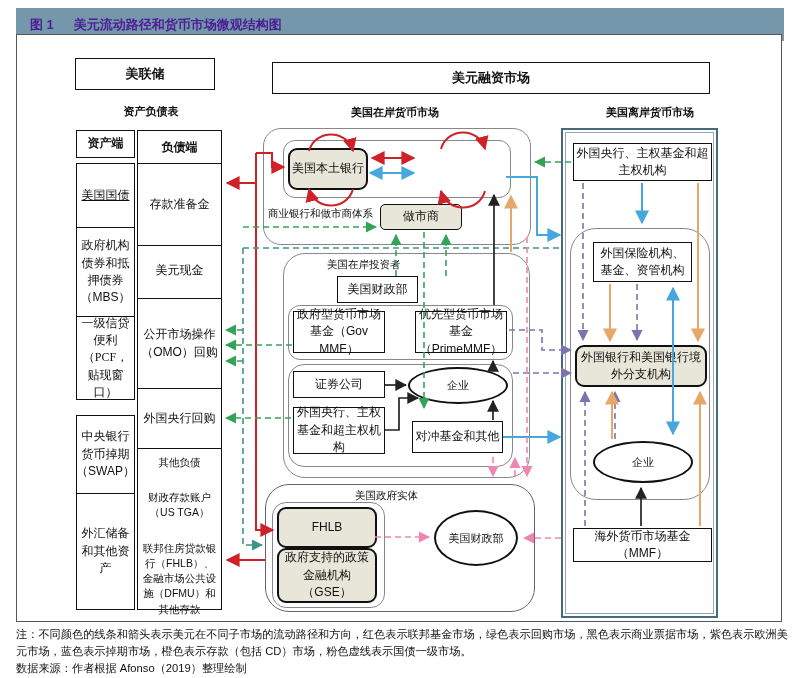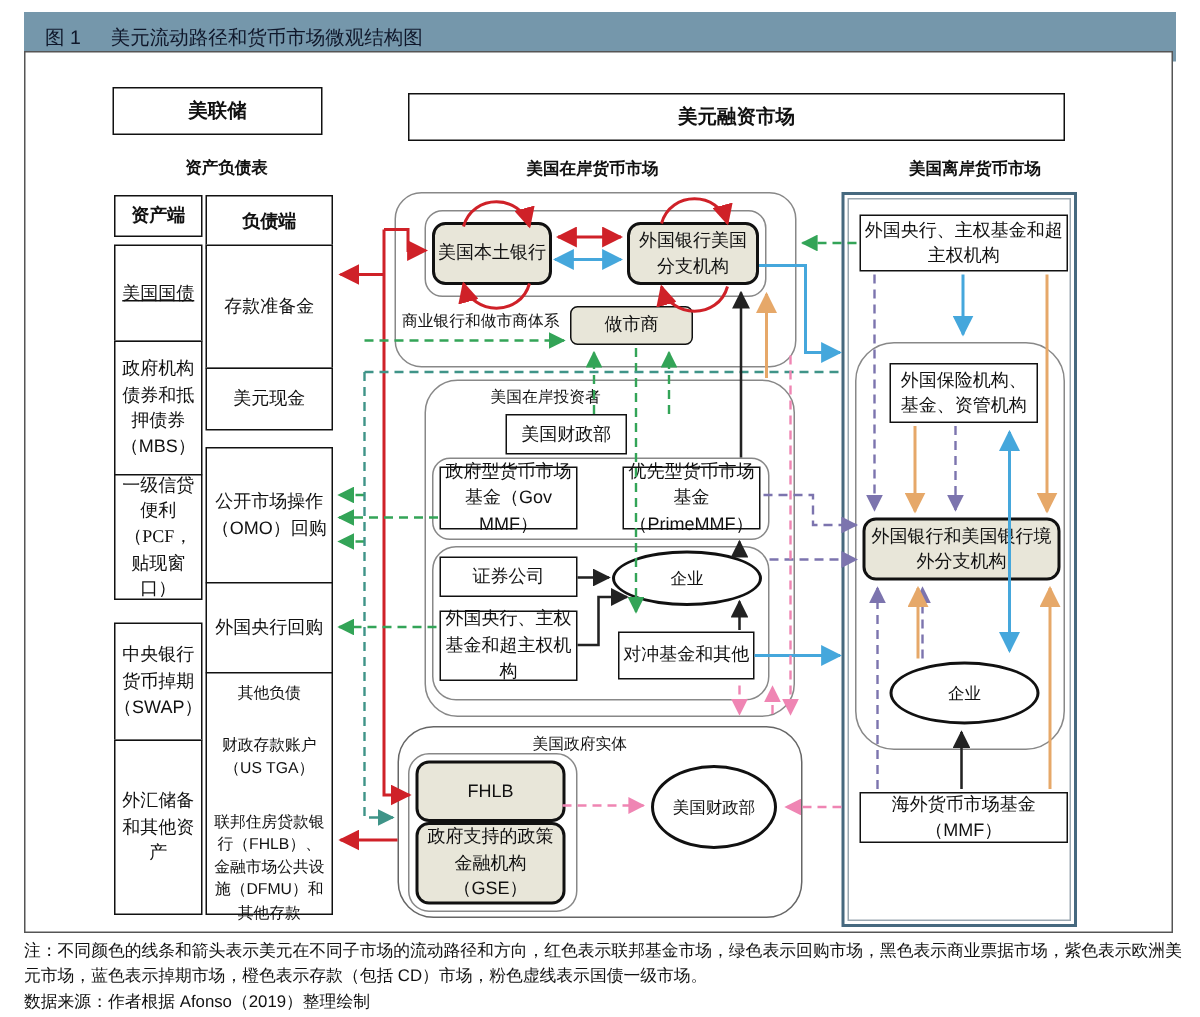--- a/index.html
+++ b/index.html
@@ -1,21 +1,21 @@
 <!DOCTYPE html>
 <html><head>
 <meta charset="utf-8">
 <style>
   html,body{margin:0;padding:0;background:#fff;}
   .stage{position:relative;width:800px;height:678px;background:#fff;
          font-family:"Liberation Sans","DejaVu Sans",sans-serif;color:#111;overflow:hidden;}
   .abs{position:absolute;box-sizing:border-box;}
-  .titlebar{left:16px;top:8px;width:768px;height:33px;background:#7597ab;color:#0f172a;
+  .titlebar{left:16px;top:8px;width:768px;height:33px;background:#7597ab;color:#4c1d95;
             display:flex;align-items:center;gap:20px;padding-left:14px;
-            font-size:13px;font-weight:normal;}
+            font-size:13px;font-weight:bold;}
   .frame{left:16px;top:34px;width:766px;height:588px;border:1px solid #555;background:#fff;}
   .bx{border:1.5px solid #111;background:#fff;display:flex;align-items:center;justify-content:center;
       text-align:center;font-size:12px;line-height:1.45;padding:2px;}
   .hd{font-size:13px;font-weight:bold;}
   .cellhd{font-weight:bold;}
   .shaded{background:#e8e6d9;border:2px solid #111;border-radius:9px;}
   .rc{border:1px solid #888;border-radius:18px;}
   .lbl{font-size:10.5px;white-space:nowrap;}
   .slbl{font-size:11px;font-weight:bold;white-space:nowrap;}
   .ell{border:2px solid #111;border-radius:50%;display:flex;align-items:center;justify-content:center;
@@ -47,33 +47,32 @@
   <div class="abs bx cellhd" style="left:76px;top:130px;width:59px;height:28px;">资产端</div>
   <div class="abs bx cellhd" style="left:137px;top:130px;width:85px;height:36px;">负债端</div>
 
   <div class="abs bx" style="left:76px;top:163px;width:59px;height:65px;text-decoration:underline;">美国国债</div>
   <div class="abs bx" style="left:76px;top:227px;width:59px;height:90px;">政府机构债券和抵押债券（MBS）</div>
   <div class="abs bx" style="left:76px;top:316px;width:59px;height:84px;font-family:Liberation Serif, serif;">一级信贷便利（PCF，贴现窗口）</div>
   <div class="abs bx" style="left:76px;top:415px;width:59px;height:79px;">中央银行货币掉期（SWAP）</div>
   <div class="abs bx" style="left:76px;top:493px;width:59px;height:117px;">外汇储备和其他资产</div>
 
   <div class="abs bx" style="left:137px;top:163px;width:85px;height:83px;">存款准备金</div>
-  <div class="abs bx" style="left:137px;top:245px;width:85px;height:42px;">美元现金</div>
+  <div class="abs bx" style="left:137px;top:245px;width:85px;height:54px;font-family:Liberation Mono, monospace;">美元现金</div>
   <div class="abs bx" style="left:137px;top:298px;width:85px;height:91px;">公开市场操作（OMO）回购</div>
   <div class="abs bx" style="left:137px;top:388px;width:85px;height:61px;">外国央行回购</div>
   <div class="abs other-liab" style="left:137px;top:448px;width:85px;height:162px;">
     <span>其他负债</span>
     <span>财政存款账户（US TGA）</span>
     <span>联邦住房贷款银行（FHLB）、金融市场公共设施（DFMU）和其他存款</span>
   </div>
 
   <div class="abs rc" style="left:263px;top:128px;width:268px;height:117px;"></div>
   <div class="abs rc" style="left:283px;top:140px;width:228px;height:58px;border-radius:12px;"></div>
   <div class="abs bx shaded" style="left:288px;top:148px;width:80px;height:42px;">美国本土银行</div>
-  <div class="abs bx shaded" style="left:418px;top:148px;width:88px;height:42px;">外国银行美国分支机构</div>
   <div class="abs lbl" style="left:268px;top:207px;">商业银行和做市商体系</div>
   <div class="abs bx shaded" style="left:380px;top:204px;width:82px;height:26px;border-width:1.5px;border-radius:5px;">做市商</div>
 
   <div class="abs rc" style="left:283px;top:253px;width:247px;height:225px;border-radius:22px;"></div>
   <div class="abs lbl" style="left:327px;top:258px;">美国在岸投资者</div>
   <div class="abs bx" style="left:337px;top:276px;width:81px;height:27px;">美国财政部</div>
   <div class="abs rc" style="left:288px;top:305px;width:225px;height:55px;border-radius:12px;"></div>
   <div class="abs bx" style="left:293px;top:311px;width:92px;height:42px;">政府型货币市场基金（Gov MMF）</div>
   <div class="abs bx" style="left:415px;top:311px;width:92px;height:42px;">优先型货币市场基金（PrimeMMF）</div>
   <div class="abs rc" style="left:288px;top:364px;width:225px;height:103px;border-radius:16px;"></div>

